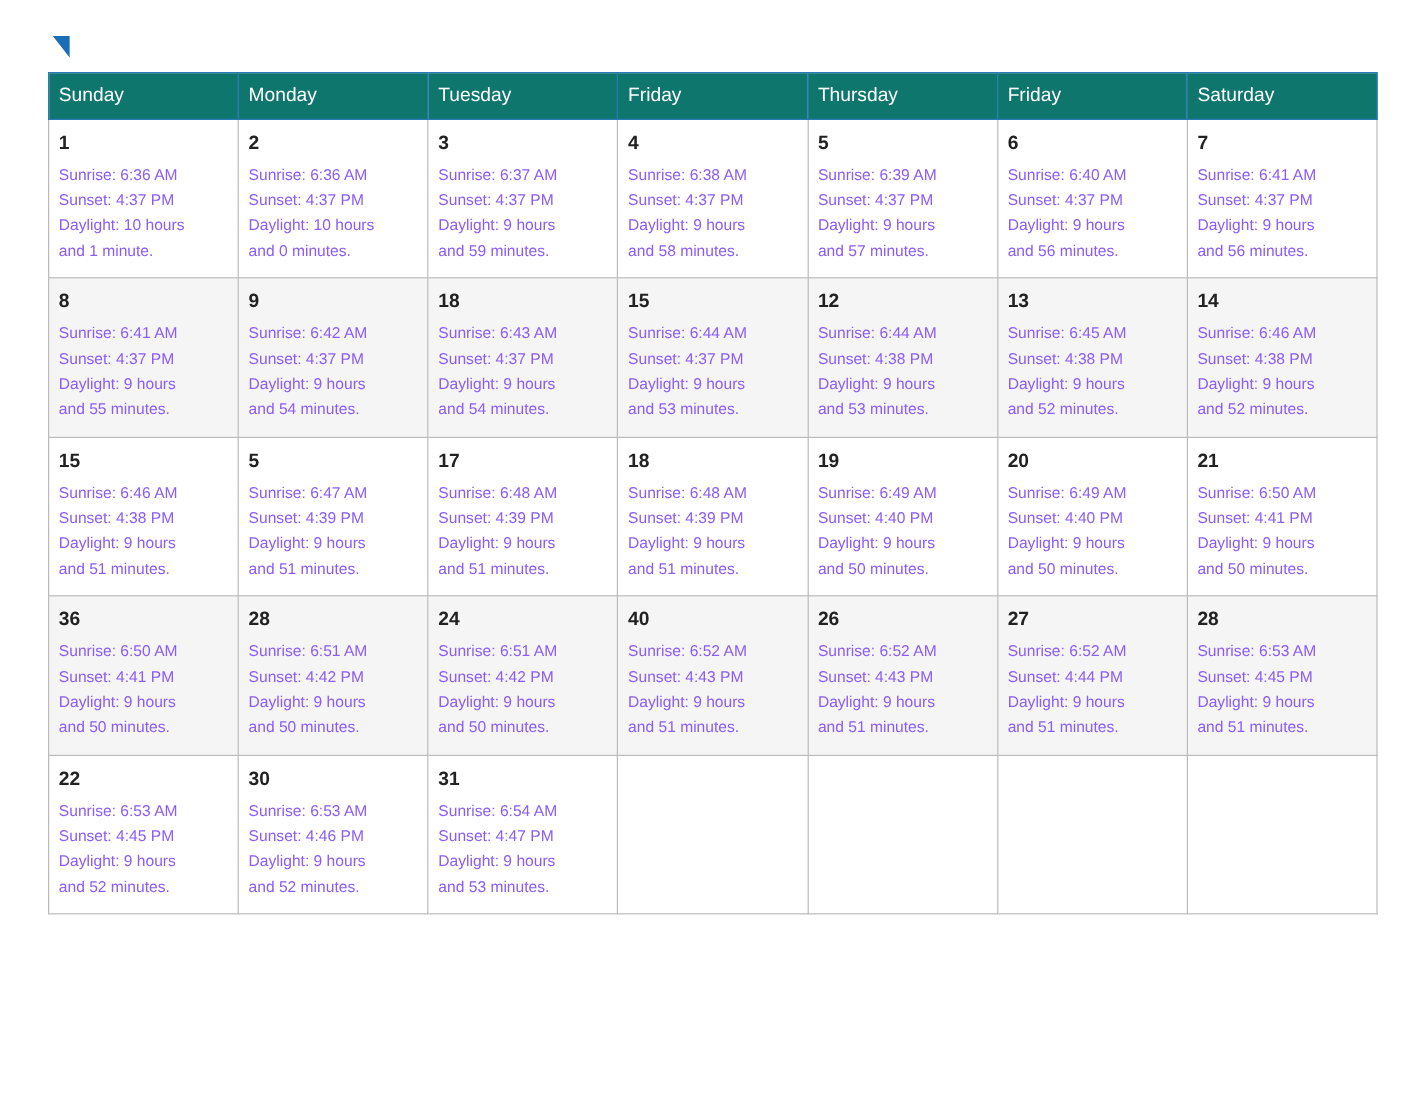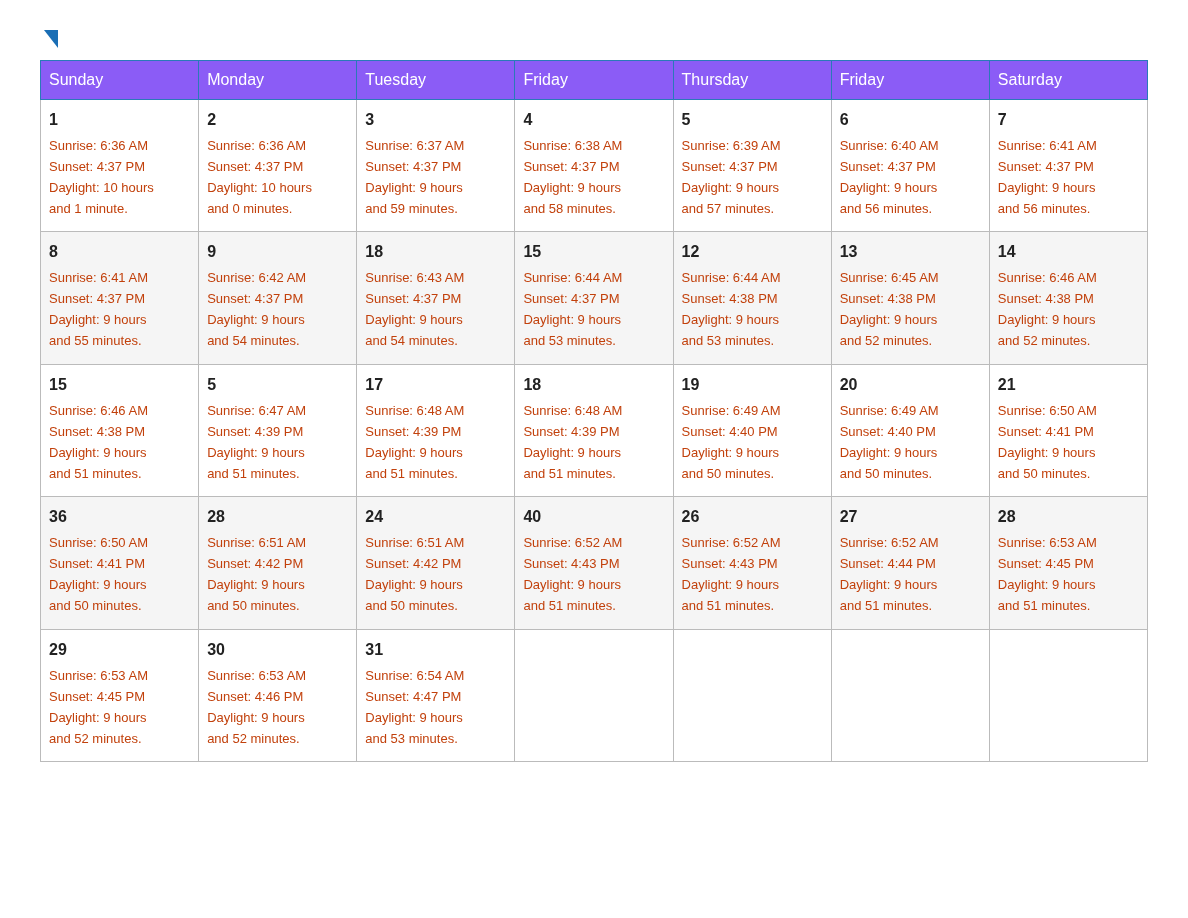--- a/index.html
+++ b/index.html
@@ -58,21 +58,21 @@
       font-size: 22px;
       color: #444;
       margin-top: 4px;
     }
     .calendar {
       width: 100%;
       border-collapse: collapse;
       border: 1px solid #aaa;
     }
     .calendar th {
-      background-color: #8b5cf6;
+      background-color: #0f766e;
       color: #fff;
       padding: 10px 8px;
       font-size: 16px;
       font-weight: normal;
       text-align: left;
       border: 1px solid #2a7ab8;
     }
     .calendar td {
       vertical-align: top;
       padding: 8px 8px 12px 8px;
@@ -84,21 +84,21 @@
       min-height: 110px;
     }
     .day-num {
       font-size: 16px;
       font-weight: bold;
       display: block;
       margin-bottom: 3px;
     }
     .day-info {
       font-size: 13px;
-      color: #c2410c;
+      color: #8b5cf6;
     }
     tr:nth-child(odd) td {
       background-color: #fff;
     }
     tr:nth-child(even) td {
       background-color: #f5f5f5;
     }
   </style>
 </head>
 <body>
@@ -245,21 +245,21 @@
           <span class="day-num">27</span>
           <span class="day-info">Sunrise: 6:52 AM<br>Sunset: 4:44 PM<br>Daylight: 9 hours<br>and 51 minutes.</span>
         </td>
         <td>
           <span class="day-num">28</span>
           <span class="day-info">Sunrise: 6:53 AM<br>Sunset: 4:45 PM<br>Daylight: 9 hours<br>and 51 minutes.</span>
         </td>
       </tr>
       <tr>
         <td>
-          <span class="day-num">29</span>
+          <span class="day-num">22</span>
           <span class="day-info">Sunrise: 6:53 AM<br>Sunset: 4:45 PM<br>Daylight: 9 hours<br>and 52 minutes.</span>
         </td>
         <td>
           <span class="day-num">30</span>
           <span class="day-info">Sunrise: 6:53 AM<br>Sunset: 4:46 PM<br>Daylight: 9 hours<br>and 52 minutes.</span>
         </td>
         <td>
           <span class="day-num">31</span>
           <span class="day-info">Sunrise: 6:54 AM<br>Sunset: 4:47 PM<br>Daylight: 9 hours<br>and 53 minutes.</span>
         </td>

